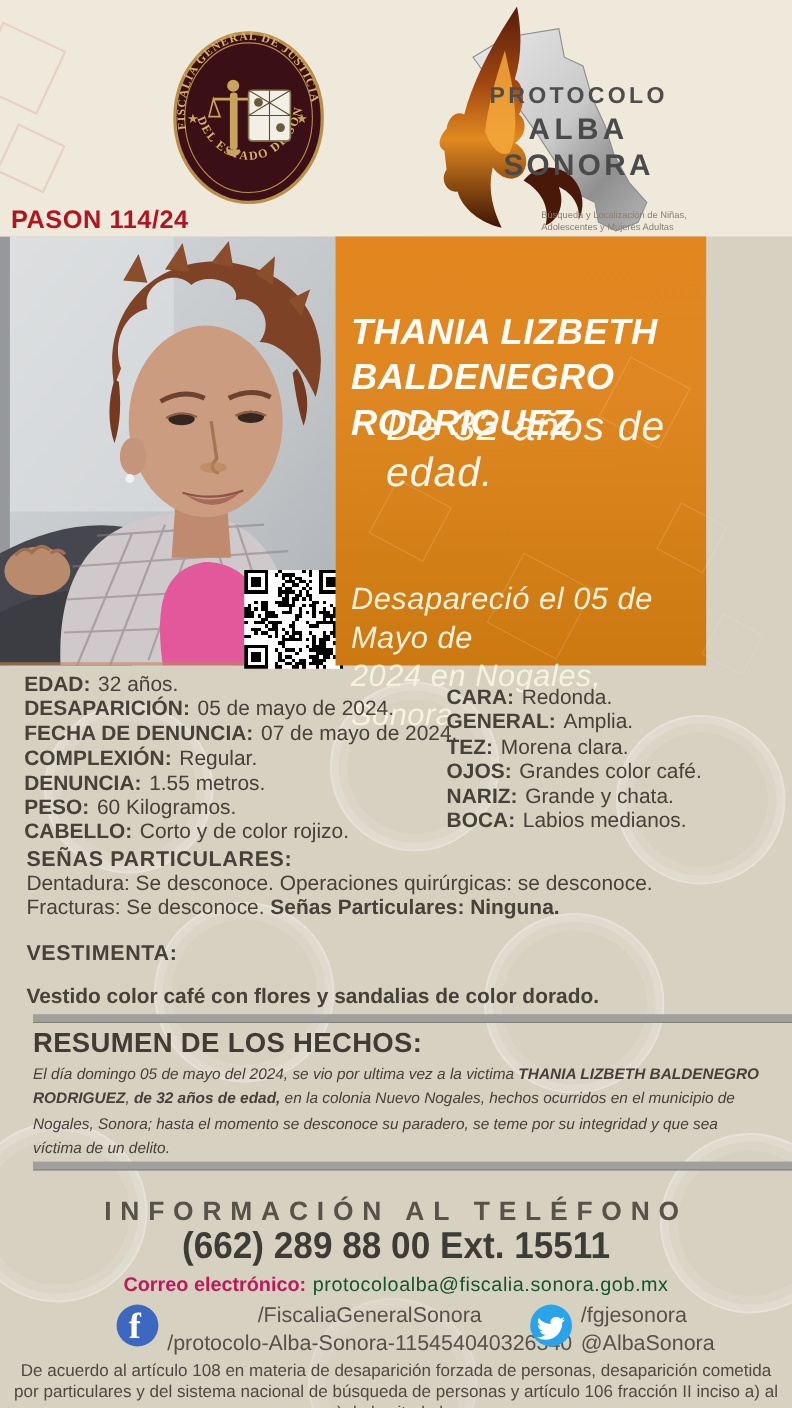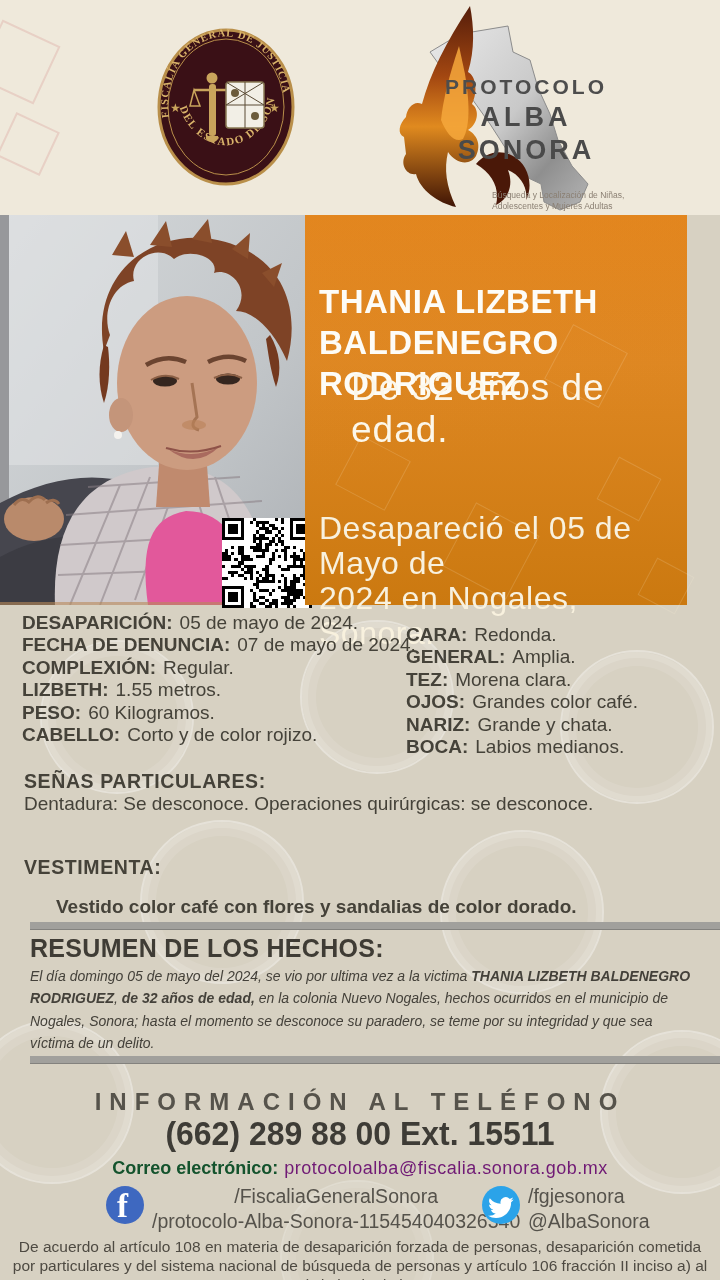--- a/index.html
+++ b/index.html
@@ -9,28 +9,28 @@
   
   .wm{position:absolute;border-radius:50%;border:2px solid rgba(255,255,255,.38);
       box-shadow:inset 0 0 0 6px rgba(255,255,255,.14), inset 0 0 0 14px rgba(255,255,255,.10);}
   .wm-red{position:absolute;border:2px solid rgba(178,36,40,.12);transform:rotate(25deg);}
   .hex{position:absolute;border:1px solid rgba(255,244,220,.16);transform:rotate(28deg);}
   
   .pason{position:absolute;left:10px;top:186px;font-size:23px;font-weight:bold;
          color:#B11520;letter-spacing:.5px;}
   
   .photo{position:absolute;top:215px;left:0;width:305px;height:390px;}
-  .orange-panel{position:absolute;top:215px;left:305px;width:382px;height:390px;
+  .orange-panel{position:absolute;top:215px;left:305px;width:337px;height:390px;
         background:linear-gradient(168deg,#E8913017 0%,transparent 60%),
-                   linear-gradient(180deg,#E2851D 0%,#DE8722 38%,#CB7910 100%);}
+                   linear-gradient(180deg,#E2851D 0%,#DE8722 38%,#CB7910 100%);font-style:italic;}
   .name{position:absolute;left:14px;top:66px;font-size:33px;font-weight:bold;
         color:#FDFCF7;line-height:41px;letter-spacing:.5px;}
   .age{position:absolute;left:14px;top:152px;font-size:37px;font-weight:400;
        color:#FCF7EA;letter-spacing:1px;margin-left:32px;}
-  .desap{position:absolute;left:14px;top:296px;font-size:32px;color:#F8F1DE;
+  .desap{position:absolute;left:14px;top:312px;font-size:28px;color:#F8F1DE;
          line-height:35px;letter-spacing:.5px;}
   .qr{position:absolute;top:518px;left:222px;width:90px;height:90px;}
   
   .details{position:absolute;top:612px;left:22px;width:690px;color:#454239;}
   .col-left{position:absolute;left:0;top:0;width:380px;}
   .col-right{position:absolute;left:384px;top:12px;width:300px;}
   .drow{font-size:19px;line-height:22.4px;white-space:nowrap;}
   .dlabel{font-weight:bold;}
   .dvalue{margin-left:7px;}
   .sec{position:absolute;left:24px;right:16px;color:#454239;}
@@ -40,22 +40,22 @@
   .bar{position:absolute;left:30px;width:690px;height:7px;background:#A1A09C;
        border-bottom:1px solid #83827E;}
   .resumen{position:absolute;top:934px;left:30px;width:668px;color:#44413A;}
   .resumen-h{font-size:25px;font-weight:bold;color:#3F3C35;letter-spacing:.3px;}
   .resumen-p{margin-top:2px;font-size:14px;line-height:22.4px;font-style:italic;}
   .info-label{position:absolute;top:1088px;left:0;width:720px;text-align:center;
         font-size:24px;font-weight:bold;letter-spacing:8px;color:#56534B;}
   .phone{position:absolute;top:1114px;left:0;width:720px;text-align:center;
         font-size:34px;font-weight:bold;color:#3E3C36;transform:scaleX(.94);}
   .correo{position:absolute;top:1158px;left:0;width:720px;text-align:center;font-size:18px;}
-  .correo .lbl{font-weight:bold;color:#14532d;}
-  .correo .val{color:#701a75;margin-left:6px;letter-spacing:.5px;}
+  .correo .lbl{font-weight:bold;color:#be185d;}
+  .correo .val{color:#14532d;margin-left:6px;letter-spacing:.5px;}
   .soc-icon{position:absolute;width:38px;height:38px;border-radius:50%;}
   .fb{left:106px;top:1186px;background:#3E68C0;overflow:hidden;}
   .fb span{position:absolute;left:11px;top:2px;color:#fff;font-weight:bold;
         font-size:33px;font-family:"Liberation Serif",serif;}
   .tw{left:482px;top:1186px;background:#2BA3E9;}
   .soc-text{position:absolute;font-size:19.5px;color:#55524B;line-height:25px;white-space:nowrap;}
   .fb-text{left:152px;top:1184px;text-align:center;}
   .tw-text{left:528px;top:1184px;}
   .footer{position:absolute;top:1237px;left:10px;width:700px;text-align:center;
         font-size:15.5px;line-height:19px;color:#4E4A42;}
@@ -136,20 +136,21 @@
       <path fill="#F6A83C" opacity=".85" d="M101 42 C91 72 85 96 83 116 C89 131 97 139 105 135 C113 120 111 95 107 70 Z"></path>
       <path fill="#4A1808" d="M118 160 C135 170 142 185 138 201 C150 196 156 181 150 166 C162 171 170 183 168 196 C176 181 170 160 155 152 C142 145 128 148 118 160 Z"></path>
     </g>
     <text x="168" y="90" text-anchor="middle" font-size="21" font-weight="bold" fill="#4D4D4D" letter-spacing="3">PROTOCOLO</text>
     <text x="168" y="122" text-anchor="middle" font-size="27" font-weight="bold" fill="#4A4A4A" letter-spacing="4">ALBA</text>
     <text x="168" y="155" text-anchor="middle" font-size="27" font-weight="bold" fill="#4A4A4A" letter-spacing="3">SONORA</text>
     <text x="134" y="194" font-size="8.5" fill="#8A7F72">Búsqueda y Localización de Niñas,</text>
     <text x="134" y="205" font-size="8.5" fill="#8A7F72">Adolescentes y Mujeres Adultas</text>
   </svg>
 
+  <div class="pason">PASON 114/24</div>
 
   <div class="photo">
     <svg width="305" height="390" viewBox="0 0 305 390">
       <defs>
         <linearGradient id="wall" x1="0" y1="0" x2="1" y2="1">
           <stop offset="0" stop-color="#D6D9DB"></stop>
             <stop offset=".6" stop-color="#C2C6C9"></stop>
           <stop offset="1" stop-color="#ADB1B5"></stop>
         </linearGradient>
       </defs>
@@ -496,45 +497,47 @@
     </div>
     <div class="age">De 32 años de edad.</div>
     <div class="desap">
       <div>Desapareció el 05 de Mayo de</div>
       <div>2024 en Nogales, Sonora.</div>
     </div>
   </div>
 
   <div class="details">
     <div class="col-left">
+      <div class="drow"><span class="dlabel">EDAD:</span><span class="dvalue">32 años.</span></div>
       <div class="drow"><span class="dlabel">DESAPARICIÓN:</span><span class="dvalue">05 de mayo de 2024.</span></div>
       <div class="drow"><span class="dlabel">FECHA DE DENUNCIA:</span><span class="dvalue">07 de mayo de 2024.</span></div>
       <div class="drow"><span class="dlabel">COMPLEXIÓN:</span><span class="dvalue">Regular.</span></div>
-      <div class="drow"><span class="dlabel">LIZBETH:</span><span class="dvalue">1.55 metros.</span></div>
+      <div class="drow"><span class="dlabel">DENUNCIA:</span><span class="dvalue">1.55 metros.</span></div>
       <div class="drow"><span class="dlabel">PESO:</span><span class="dvalue">60 Kilogramos.</span></div>
       <div class="drow"><span class="dlabel">CABELLO:</span><span class="dvalue">Corto y de color rojizo.</span></div>
     </div>
     <div class="col-right">
       <div class="drow"><span class="dlabel">CARA:</span><span class="dvalue">Redonda.</span></div>
       <div class="drow"><span class="dlabel">GENERAL:</span><span class="dvalue">Amplia.</span></div>
       <div class="drow"><span class="dlabel">TEZ:</span><span class="dvalue">Morena clara.</span></div>
       <div class="drow"><span class="dlabel">OJOS:</span><span class="dvalue">Grandes color café.</span></div>
       <div class="drow"><span class="dlabel">NARIZ:</span><span class="dvalue">Grande y chata.</span></div>
       <div class="drow"><span class="dlabel">BOCA:</span><span class="dvalue">Labios medianos.</span></div>
     </div>
   </div>
 
   <div class="sec" style="top:770px;">
     <div class="sec-h">SEÑAS PARTICULARES:</div>
     <div class="sec-line">Dentadura: Se desconoce. Operaciones quirúrgicas: se desconoce.</div>
+    <div class="sec-line"><span>Fracturas: Se desconoce. </span><span class="bold">Señas Particulares: Ninguna.</span></div>
   </div>
 
   <div class="sec" style="top:856px;">
     <div class="sec-h">VESTIMENTA:</div>
-    <div class="sec-line bold" style="margin-top:17px;margin-left:32px;">Vestido color café con flores y sandalias de color dorado.</div>
+    <div class="sec-line bold" style="margin-top:17px;">Vestido color café con flores y sandalias de color dorado.</div>
   </div>
 
   <div class="bar" style="top:922px;"></div>
 
   <div class="resumen">
     <div class="resumen-h">RESUMEN DE LOS HECHOS:</div>
     <div class="resumen-p"><span>El día domingo 05 de mayo del 2024, se vio por ultima vez a la victima </span><span class="bold">THANIA LIZBETH BALDENEGRO RODRIGUEZ</span><span>, </span><span class="bold">de 32 años de edad,</span><span> en la colonia Nuevo Nogales, hechos ocurridos en el municipio de Nogales, Sonora; hasta el momento se desconoce su paradero, se teme por su integridad y que sea víctima de un delito.</span></div>
   </div>
 
   <div class="bar" style="top:1056px;"></div>

